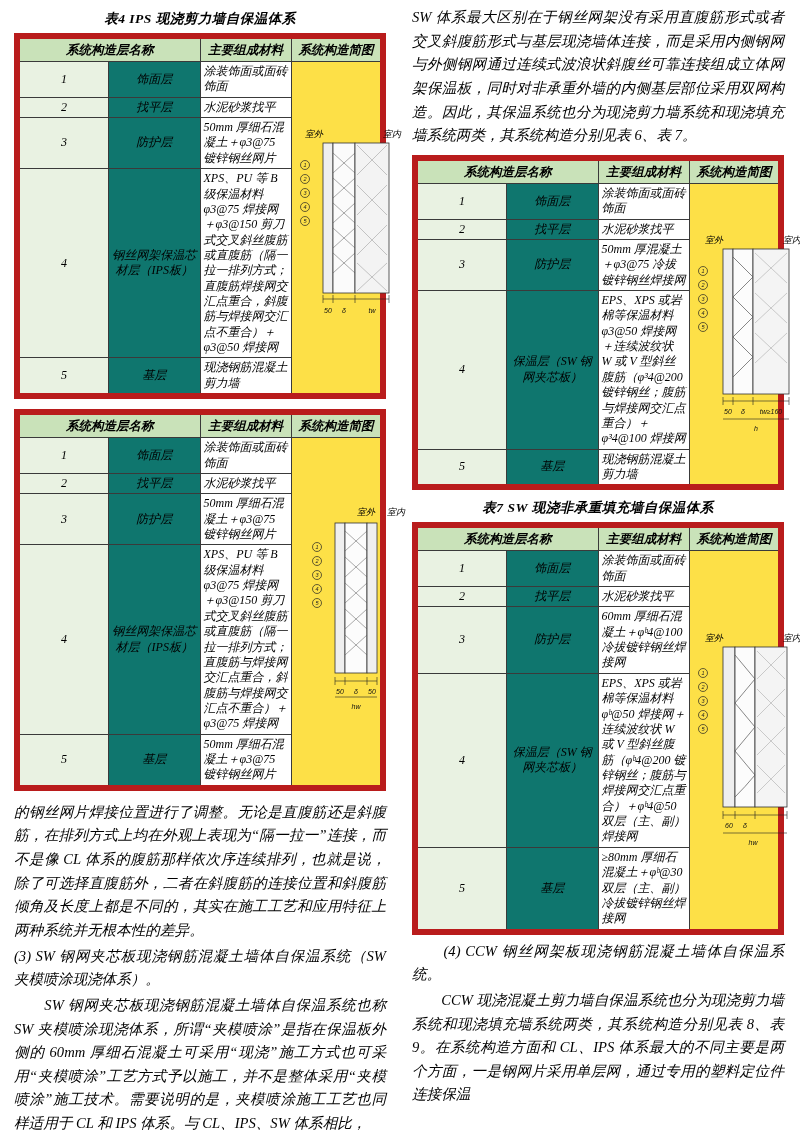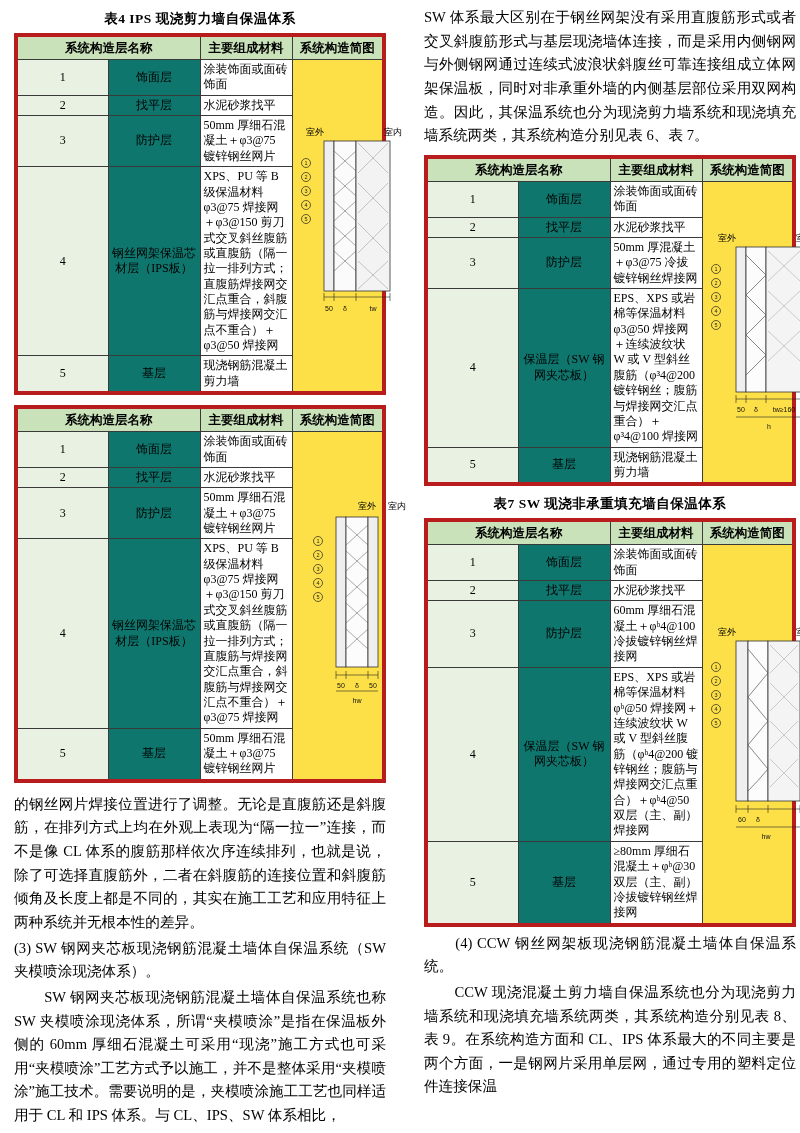--- a/index.html
+++ b/index.html
@@ -15,40 +15,41 @@
     font-size: 13px;
   }
   .page {
     position: relative;
     width: 640px;
     height: 1133px;
     box-sizing: border-box;
     padding: 6px 21px 0 14px;
     display: flex;
     gap: 18px;
+    font-style: italic;
   }
   .col {
     width: 372px;
     flex: 0 0 372px;
   }
-  .col.right { margin-left: 20px; }
+  .col.right { margin-left: 8px; }
 
   
   .tbl-title {
     text-align: center;
     font-size: 13.5px;
     font-weight: bold;
     margin: 4px 0 5px 0;
     letter-spacing: 0.5px;
   }
   table.ct {
     border-collapse: collapse;
     width: 100%;
     table-layout: fixed;
-    border: 4px solid #b91c1c;
+    border: 6px solid #b91c1c;
   }
   table.ct td, table.ct th {
     border: 1px solid #3a3a3a;
     padding: 2px 3px;
     font-size: 12px;
     line-height: 1.28;
     vertical-align: middle;
   }
   table.ct thead th {
     background: #c9e2b9;

